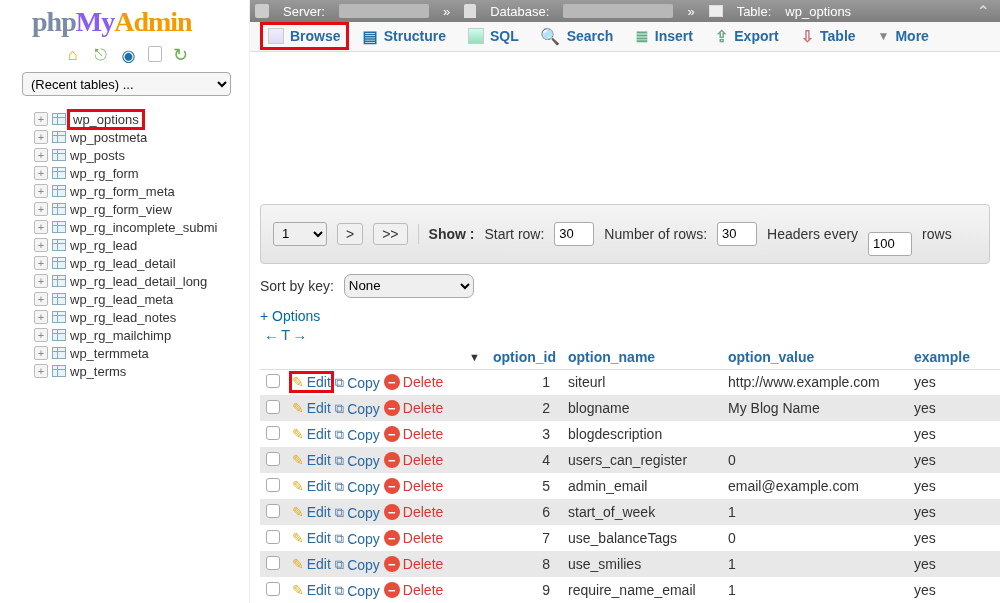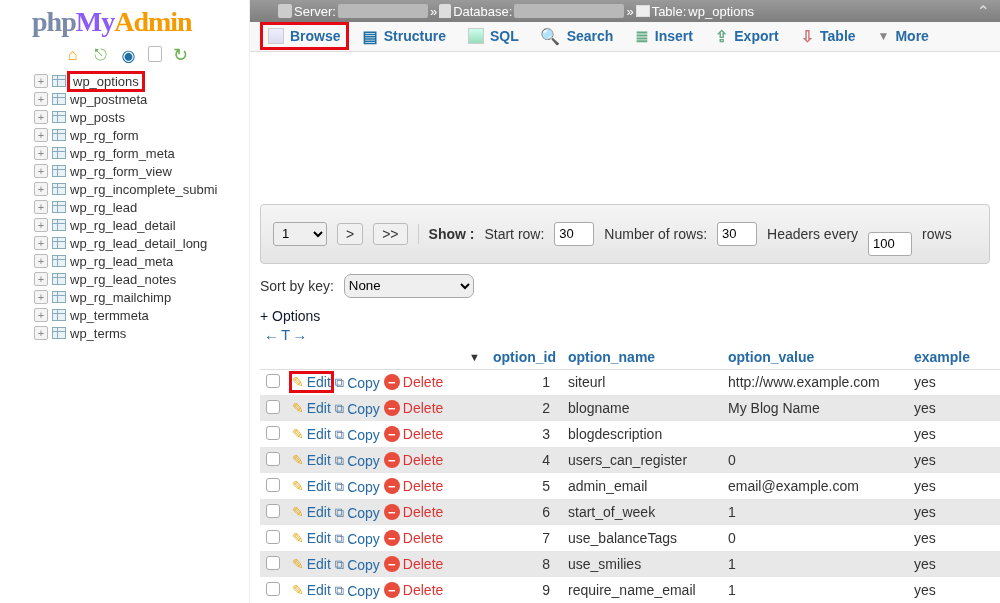--- a/index.html
+++ b/index.html
@@ -20,21 +20,21 @@
 .recent-wrap{padding:0 18px 14px}
 .recent{width:100%;height:24px;font-size:13px;border:1px solid #aaa;border-radius:4px;background:#f6f6f6;padding:2px 4px}
 .tree{padding-left:30px}
 .tree-item{display:flex;align-items:center;height:18px;color:#333;font-size:13px}
 .plus{display:inline-flex;align-items:center;justify-content:center;width:14px;height:14px;border:1px solid #bbb;color:#888;margin-right:4px;font-size:11px;border-radius:2px;background:#f4f4f4}
 .tbl-icon{display:inline-block;width:14px;height:12px;border:1px solid #8ab;margin-right:4px;position:relative;background:linear-gradient(#e8f2f7,#e8f2f7)}
 .tbl-icon::before{content:"";position:absolute;left:0;right:0;top:3px;height:1px;background:#8ab}
 .tbl-icon::after{content:"";position:absolute;top:0;bottom:0;left:4px;width:1px;background:#8ab}
 .hl{border:3px solid #e50914;padding:0 3px;margin-left:-3px}
 .main{flex:1;display:flex;flex-direction:column}
-.crumb{height:26px;background:linear-gradient(#9a9a9a,#7e7e7e);color:#fff;font-size:13px;display:flex;align-items:center;padding:0 28px;gap:2px;position:relative}
+.crumb{height:26px;background:linear-gradient(#9a9a9a,#7e7e7e);color:#fff;font-size:13px;display:flex;align-items:center;padding:0 5px;gap:14px;position:relative}
 .srv{display:inline-block;width:14px;height:14px;background:#ccc;border-radius:2px}
 .db{display:inline-block;width:12px;height:14px;background:#ddd;border-radius:2px 2px 0 0}
 .tb{display:inline-block;width:14px;height:12px;border:1px solid #ddd;background:#eee}
 .redact{display:inline-block;height:14px;background:#b8b8b8;border-radius:2px}
 .crumb .close{position:absolute;right:10px;color:#ddd;font-size:16px}
 .tabs{display:flex;align-items:center;height:34px;background:#f8f8f8;border-bottom:1px solid #ddd;padding:0 8px;gap:2px}
 .tab{display:flex;align-items:center;gap:6px;padding:4px 10px;color:#266aa6;font-weight:bold;font-size:14px;cursor:pointer}
 .tab .ti{display:inline-block;width:16px;height:16px;border:1px solid #ccc;background:#fff}
 .tab.browse{position:relative}
 .tab.browse::after{content:"";position:absolute;left:2px;top:-2px;right:2px;bottom:-2px;border:3px solid #e50914;pointer-events:none}
@@ -45,21 +45,21 @@
 .ti-insert{border:none!important;color:#6a8;font-size:16px}
 .ti-export{border:none!important;color:#6a8;font-size:16px}
 .ti-import{border:none!important;color:#c77;font-size:16px}
 .chev{color:#888;font-size:12px}
 .nav{margin:12px 10px 0 10px;background:linear-gradient(#f5f5f5,#e5e5e5);border:1px solid #ccc;border-radius:4px;padding:7px 12px;display:flex;align-items:center;gap:10px;font-size:14px}
 .nav select,.nav input{height:24px;border:1px solid #aaa;border-radius:3px;padding:2px 4px;font-size:13px}
 .nav .btn{display:inline-block;padding:2px 8px;background:#f0f0f0;border:1px solid #bbb;border-radius:3px}
 .sep{width:1px;height:20px;background:#ccc}
 .sortkey{padding:10px 10px 4px 10px;font-size:14px}
 .sortkey select{height:24px;width:130px;border:1px solid #aaa;border-radius:7px;margin-left:6px}
-.opts{color:#0f172a;padding:6px 10px 2px 10px;font-size:14px}
+.opts{color:#0369a1;padding:6px 10px 2px 10px;font-size:14px}
 .arrows{padding:0 10px 2px 14px;color:#266aa6;font-size:15px;letter-spacing:2px}
 table.data{width:calc(100% - 10px);margin-left:10px;border-collapse:collapse;font-size:14px}
 table.data th{color:#266aa6;text-align:left;padding:4px 6px;font-weight:bold;border-bottom:1px solid #ddd}
 table.data th.rt{text-align:right}
 table.data td{padding:4px 6px;border-bottom:0;height:26px}
 table.data tr.odd{background:#fff}
 table.data tr.even{background:#e8e8e8}
 .chk{width:14px;height:14px;border:1px solid #aaa;border-radius:3px;display:inline-block;background:#fff}
 .rowact{color:#266aa6;display:inline-flex;align-items:center;gap:3px;margin-right:4px}
 .del{color:#d33}
@@ -80,20 +80,25 @@
   <div class="sidebar">
     <div class="logo">
       <span class="p1">php</span><span class="p2">My</span><span class="p3">Admin</span>
     </div>
     <div class="toolbar-icons">
       <span class="tb-icon home">⌂</span>
       <span class="tb-icon out">⎋</span>
       <span class="tb-icon q">◉</span>
       <span class="tb-icon doc"></span>
       <span class="tb-icon rel">↻</span>
+    </div>
+    <div class="recent-wrap">
+      <select class="recent">
+        <option>(Recent tables) ...</option>
+      </select>
     </div>
     <div class="tree" id="tree">
         <div class="tree-item">
           <span class="plus">+</span>
           <span class="tbl-icon"></span>
           <span class="hl">wp_options</span>
         </div>
         <div class="tree-item">
           <span class="plus">+</span>
           <span class="tbl-icon"></span>

